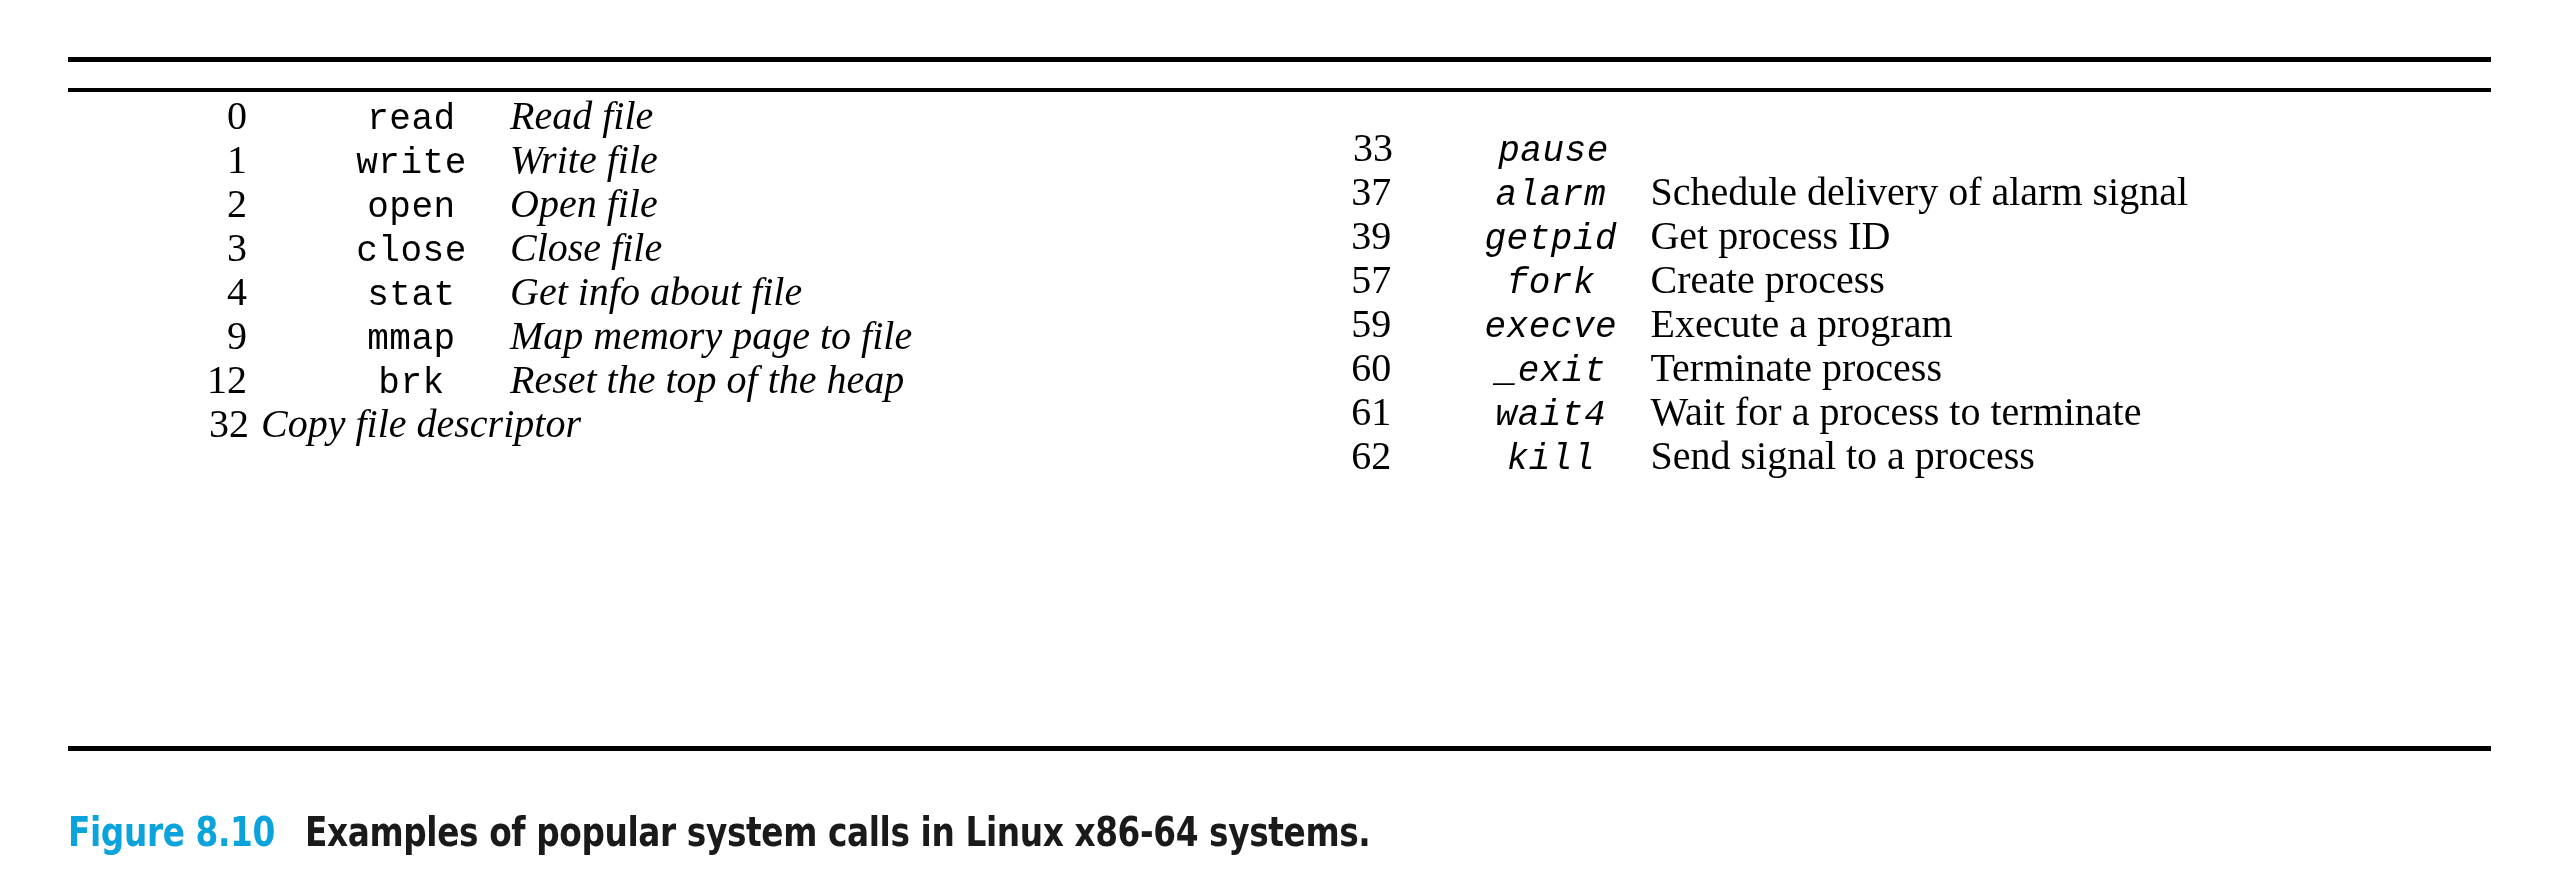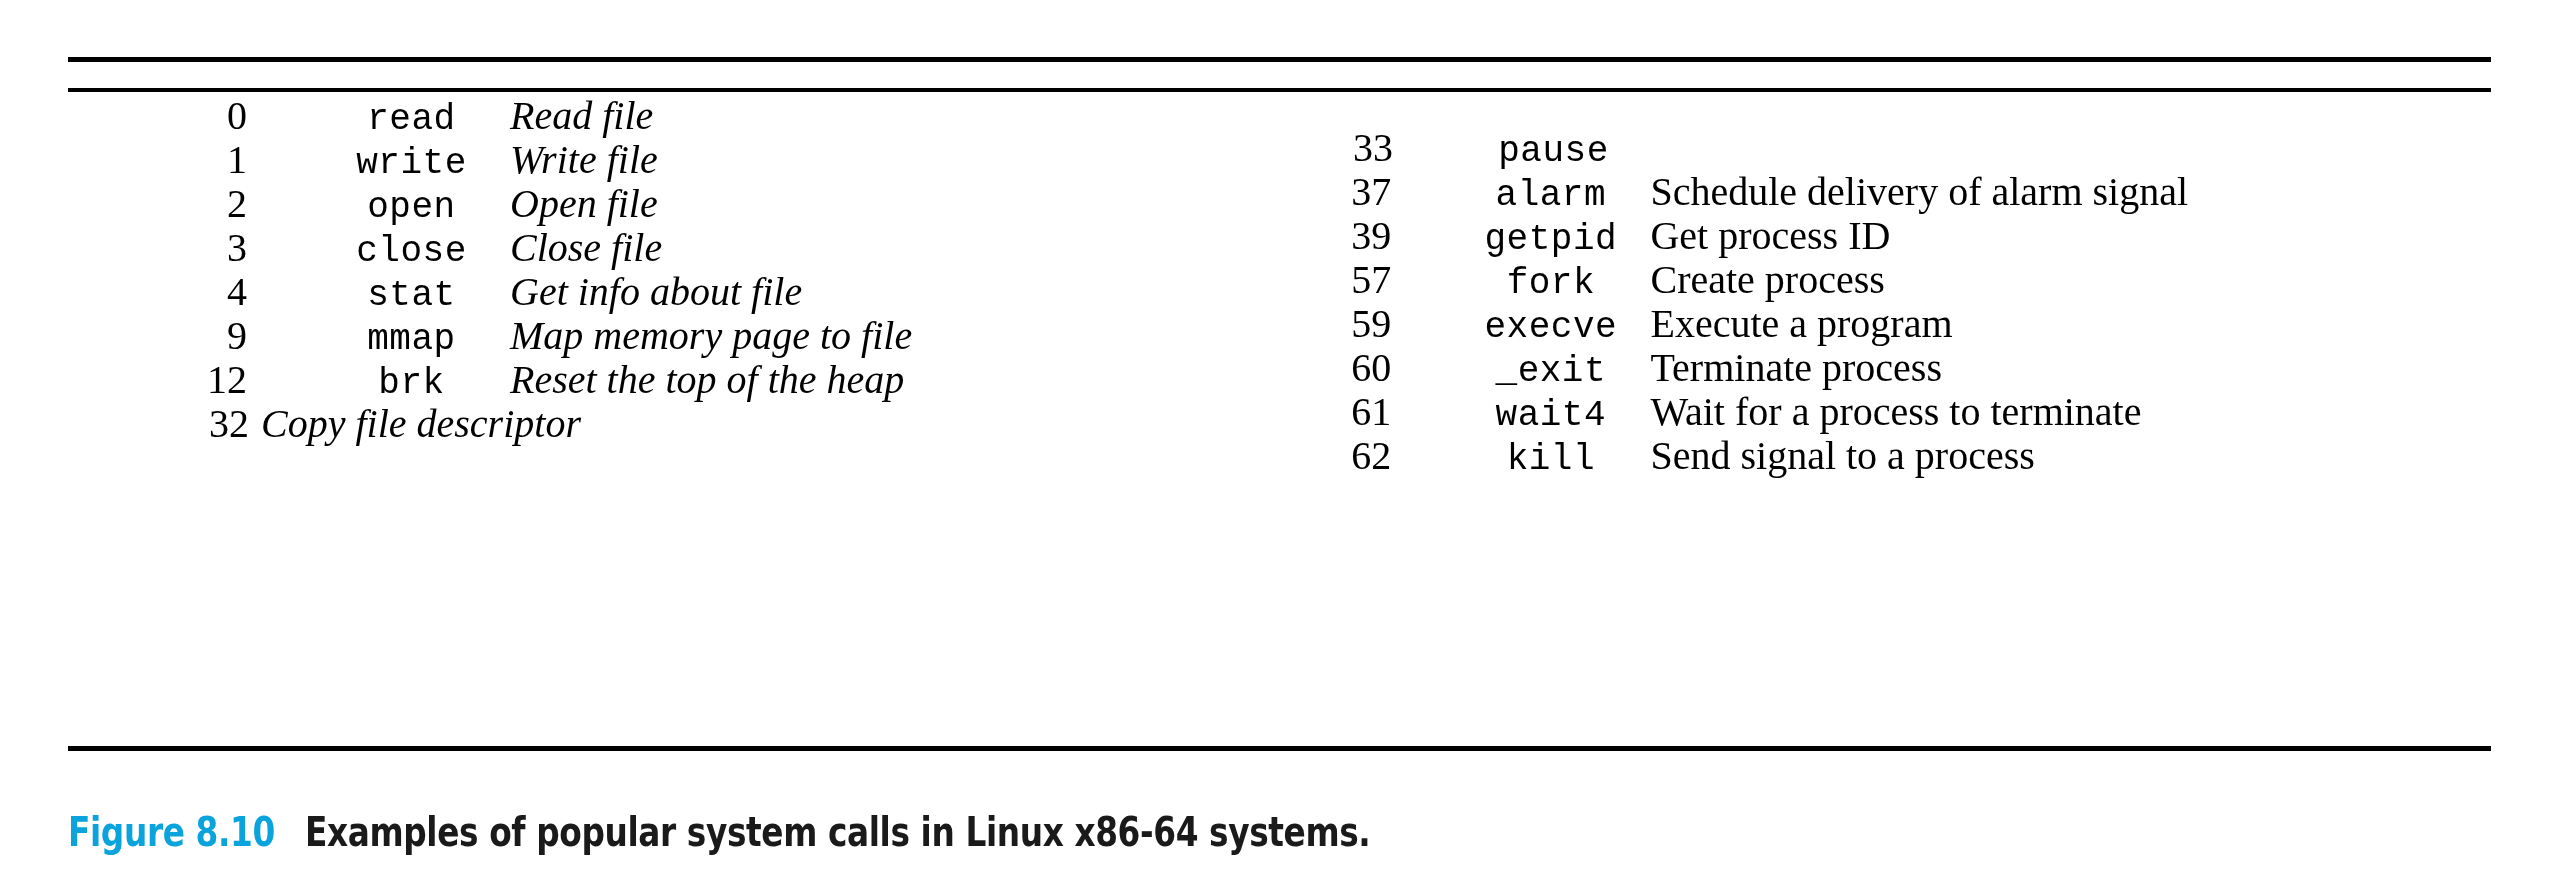--- a/index.html
+++ b/index.html
@@ -83,21 +83,21 @@
     font-size: 36px;
     letter-spacing: 0.5px;
     font-family: "Liberation Mono", "DejaVu Sans Mono", monospace;
   }
   .c-desc {
     font-size: 40px;
     padding-left: 12px;
     font-family: "Liberation Serif", "DejaVu Serif", serif;
   }
   .panel-left .c-desc  { width: 712px; font-style: italic; }
-  .panel-right .c-name { width: 249px; padding-left: 72px; }
+  .panel-right .c-name { width: 249px; padding-left: 72px; font-style: italic; }
   .panel-right .c-num  { width: 179px; margin-top: 32px; }
   .panel-right .c-desc { width: 849px; }
 
   .body-rows { position: relative; }
   .panel-left .body-rows  { padding-left: 0; }
 
   
   .caption {
     position: absolute;
     left: 0;

